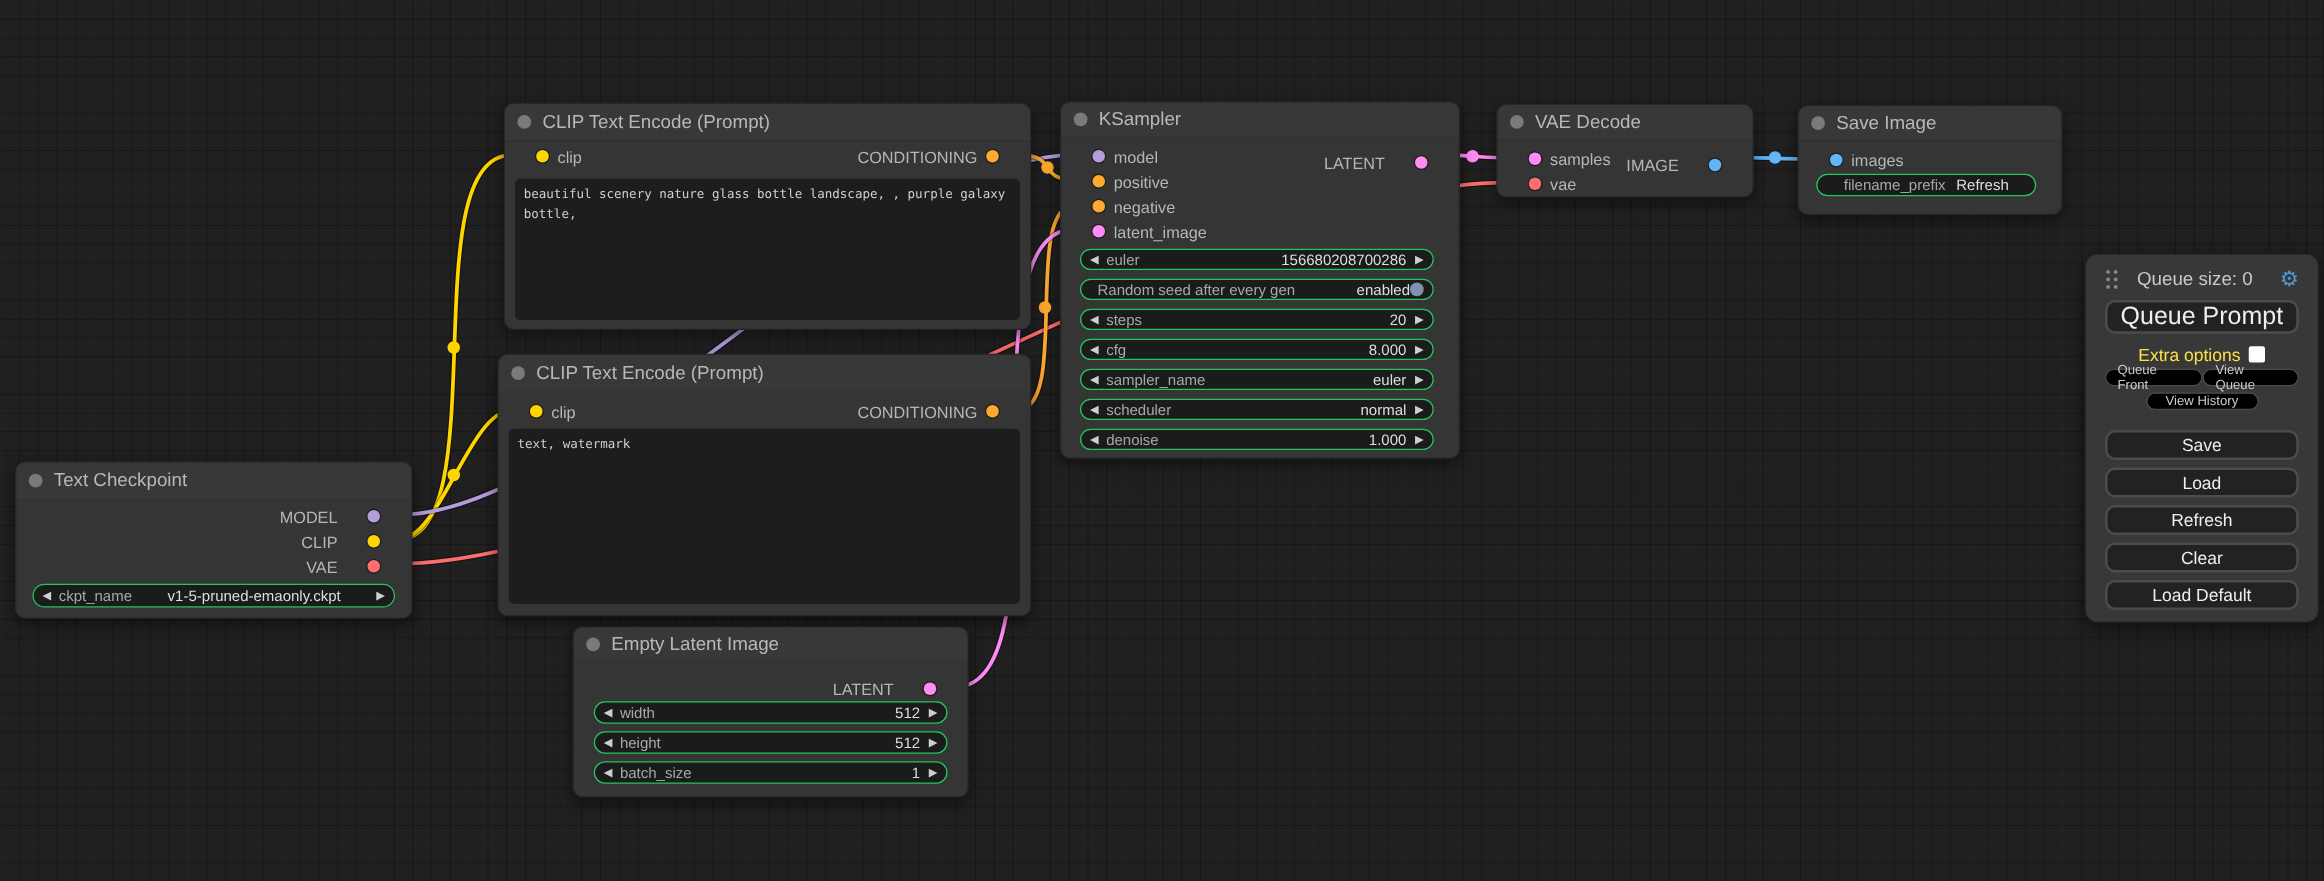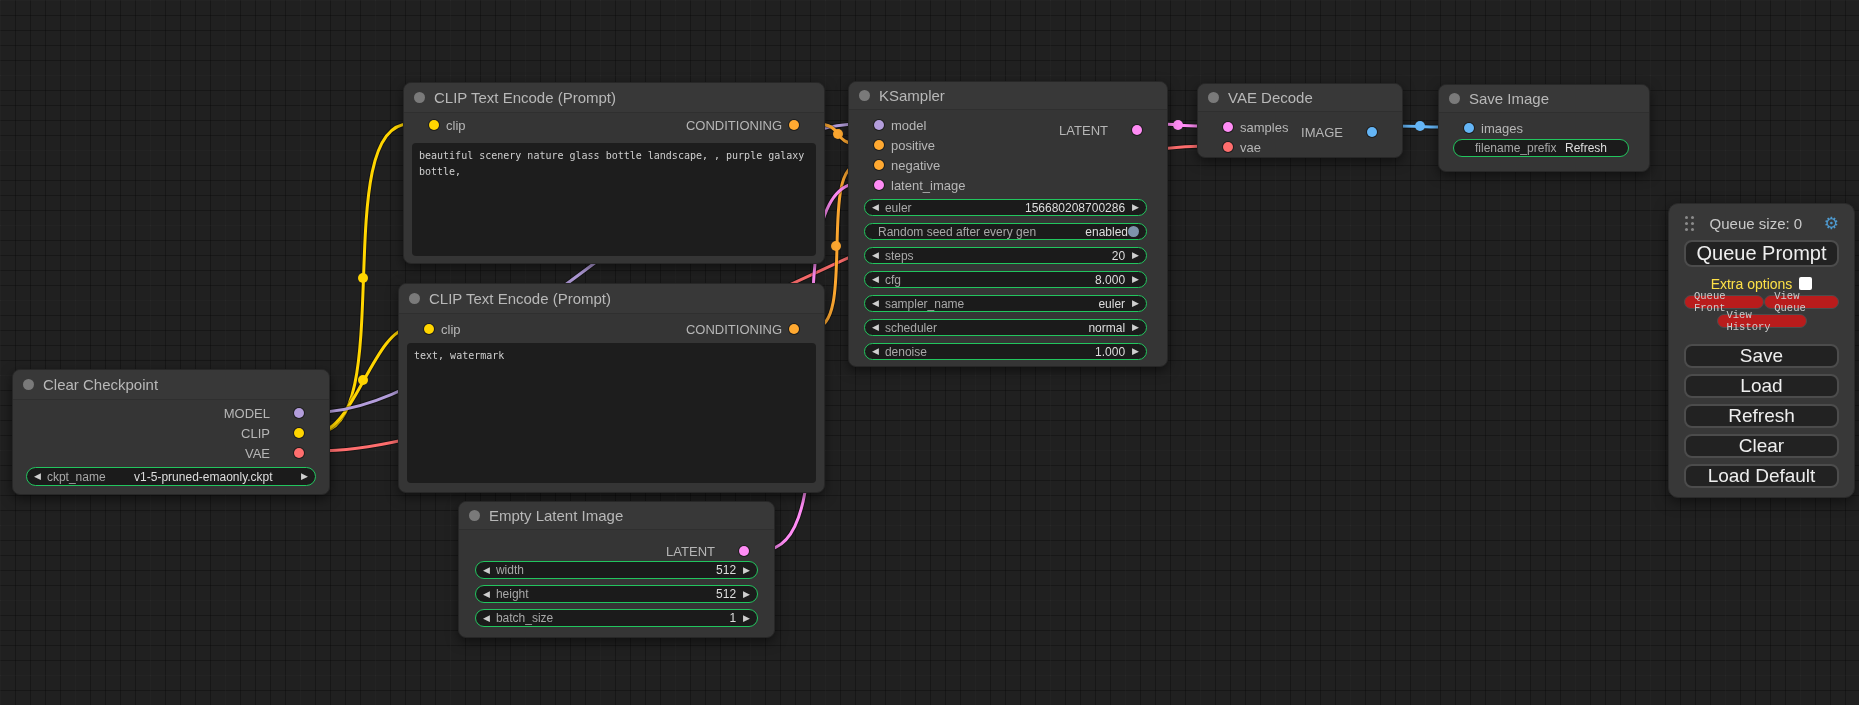--- a/index.html
+++ b/index.html
@@ -49,25 +49,25 @@
     box-shadow:6px 0 0 #8a8a8a,0 6px 0 #8a8a8a,6px 6px 0 #8a8a8a,0 12px 0 #8a8a8a,6px 12px 0 #8a8a8a; }
   .qsize { flex:1; text-align:center; font-size:15px; color:#c9c9c9; }
   .gear { font-size:17px; line-height:1; }
   .qbtn { background:#222; border:2px solid #4c4c4c; border-radius:8px; color:#eee;
     display:flex; align-items:center; justify-content:center; cursor:pointer; }
   .qprompt { height:27px; margin-top:7px; font-size:20px; }
   .qextra { display:flex; align-items:center; justify-content:center; gap:7px;
     margin-top:9px; height:15px; font-size:14px; color:#fde047; }
   .checkbox { width:13px; height:13px; background:#fff; border-radius:2px; flex:none; }
   .qsmallrow { display:flex; justify-content:space-between; margin-top:4px; }
-  .qsmall { background:#b91c1c; border:1.5px solid #4c4c4c; border-radius:8px; color:#ccc;
+  .qsmall { background:#000000; border:1.5px solid #4c4c4c; border-radius:8px; color:#ccc;
     font-size:10.5px; height:14px; padding:0 9px; display:flex; align-items:center;
-    justify-content:center; cursor:pointer;font-family:Liberation Mono, monospace; }
+    justify-content:center; cursor:pointer; }
   .qhist { margin:5px auto 0; width:90px; }
-  .qbig { height:24px; font-size:19px; margin-top:6px; }
+  .qbig { height:24px; font-size:14px; margin-top:6px; }
   .qsave { margin-top:16px; }
 </style>
 </head>
 <body>
 
 <div class="canvas">
   <svg class="wires" width="1859" height="705">
       <path d="M 318 432 C 398.2904882286812 432, 328.7095117713188 124, 409 124" fill="none" stroke="rgba(0,0,0,0.35)" stroke-width="5" stroke-linecap="round"></path>
       <path d="M 318 432 C 398.2904882286812 432, 328.7095117713188 124, 409 124" fill="none" stroke="#FFD500" stroke-width="3" stroke-linecap="round"></path>
       <circle cx="363" cy="278" r="5" fill="#FFD500"></circle>
@@ -90,21 +90,21 @@
       <path d="M 1154 124 C 1184 124, 1173 126, 1203 126" fill="none" stroke="#FF8CF5" stroke-width="3" stroke-linecap="round"></path>
       <circle cx="1178" cy="125" r="5" fill="#FF8CF5"></circle>
       <path d="M 1394 126 C 1424 126, 1415 127, 1445 127" fill="none" stroke="rgba(0,0,0,0.35)" stroke-width="5" stroke-linecap="round"></path>
       <path d="M 1394 126 C 1424 126, 1415 127, 1445 127" fill="none" stroke="#64B5F6" stroke-width="3" stroke-linecap="round"></path>
       <circle cx="1420" cy="126" r="5" fill="#64B5F6"></circle>
     </svg>
 
   <div class="node" style="left:12px;top:369px;width:318px;height:126px">
     <div class="ntitle">
       <span class="tdot"></span>
-      <span>Clear Checkpoint</span>
+      <span>Text Checkpoint</span>
     </div>
     <div class="orow" style="margin-top:3px">
       <span class="slabel">MODEL</span>
       <span class="port" style="background: rgb(179, 157, 219);"></span>
     </div>
     <div class="orow">
       <span class="slabel">CLIP</span>
       <span class="port" style="background: rgb(255, 213, 0);"></span>
     </div>
     <div class="orow">

